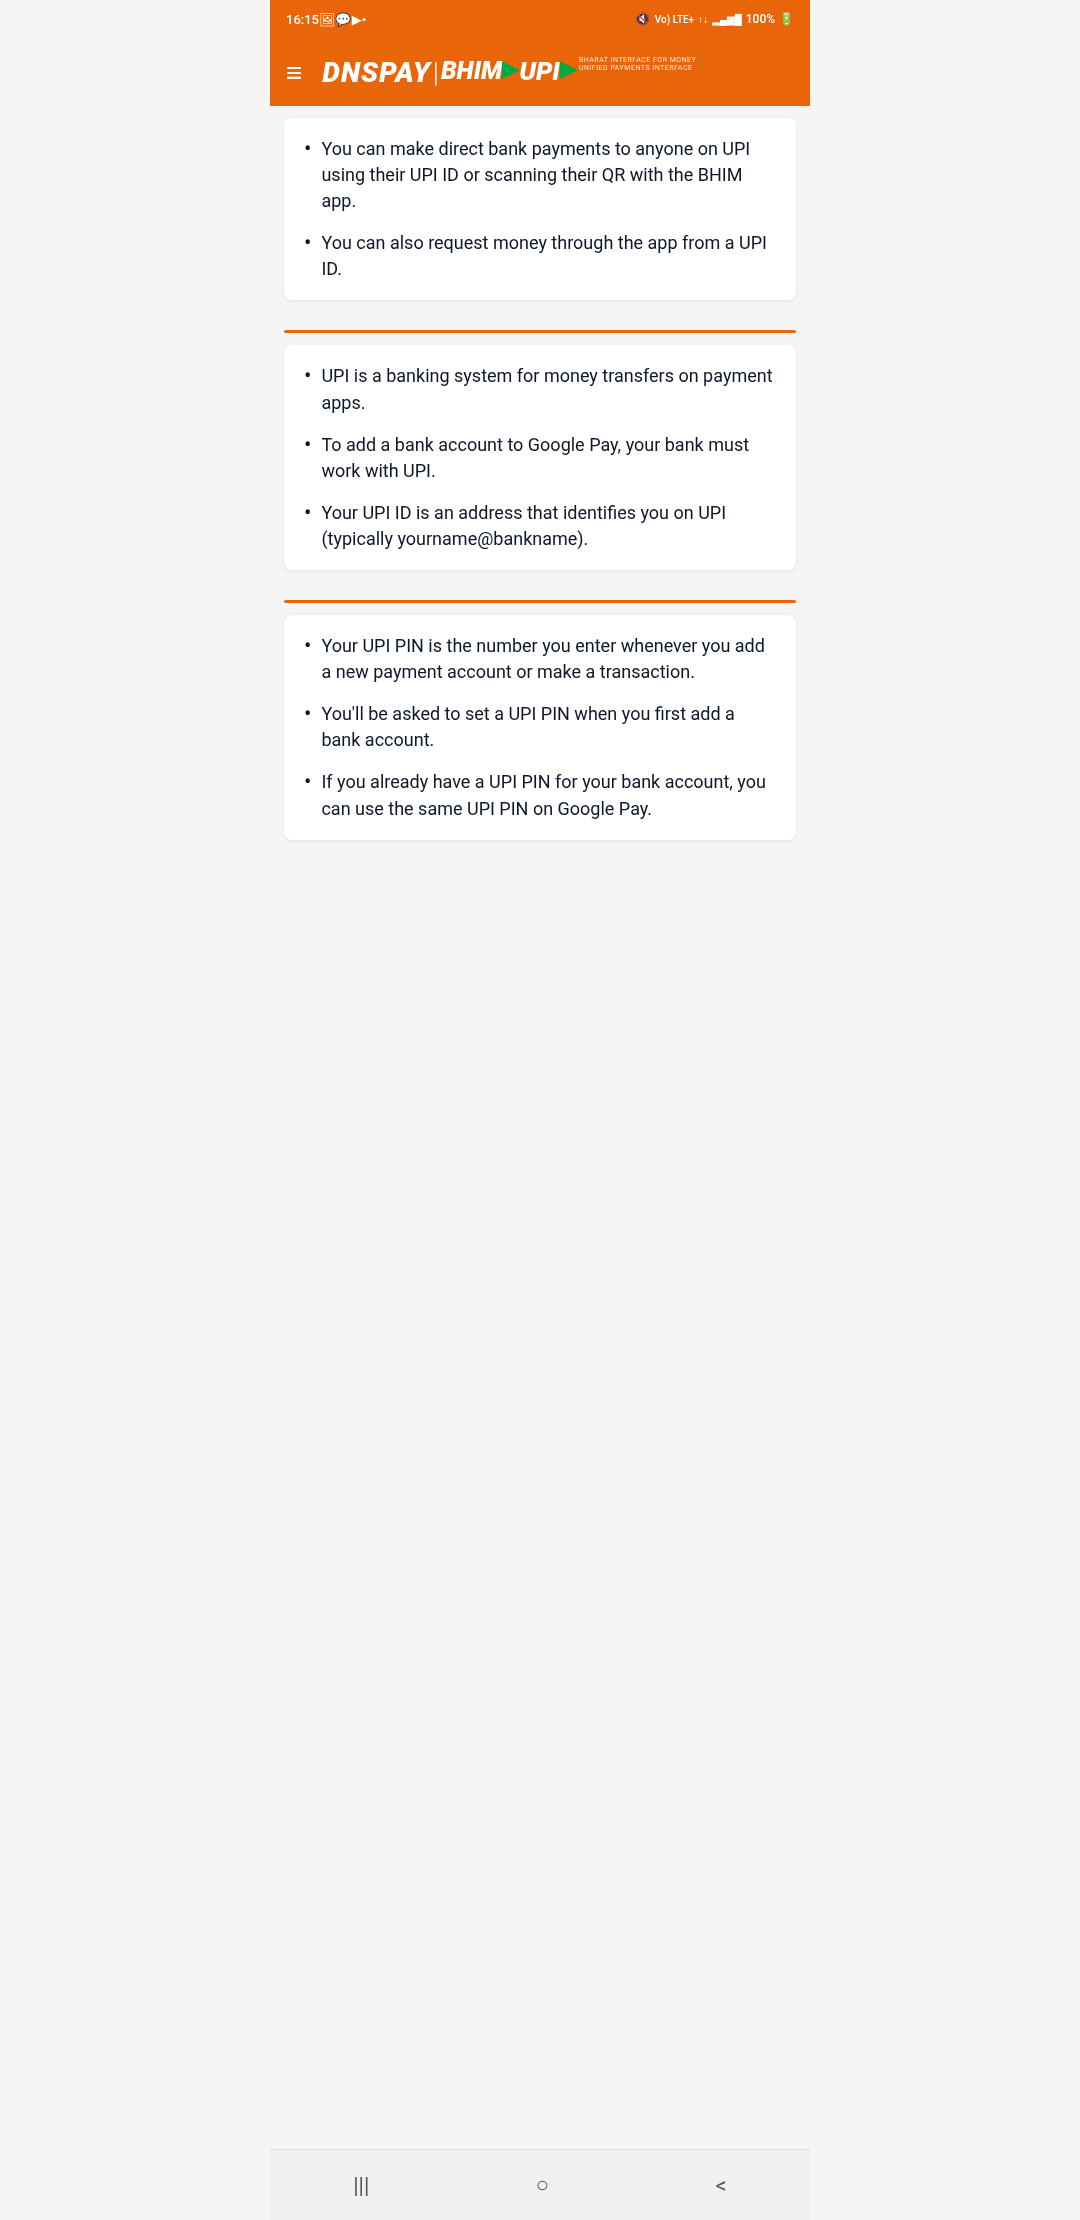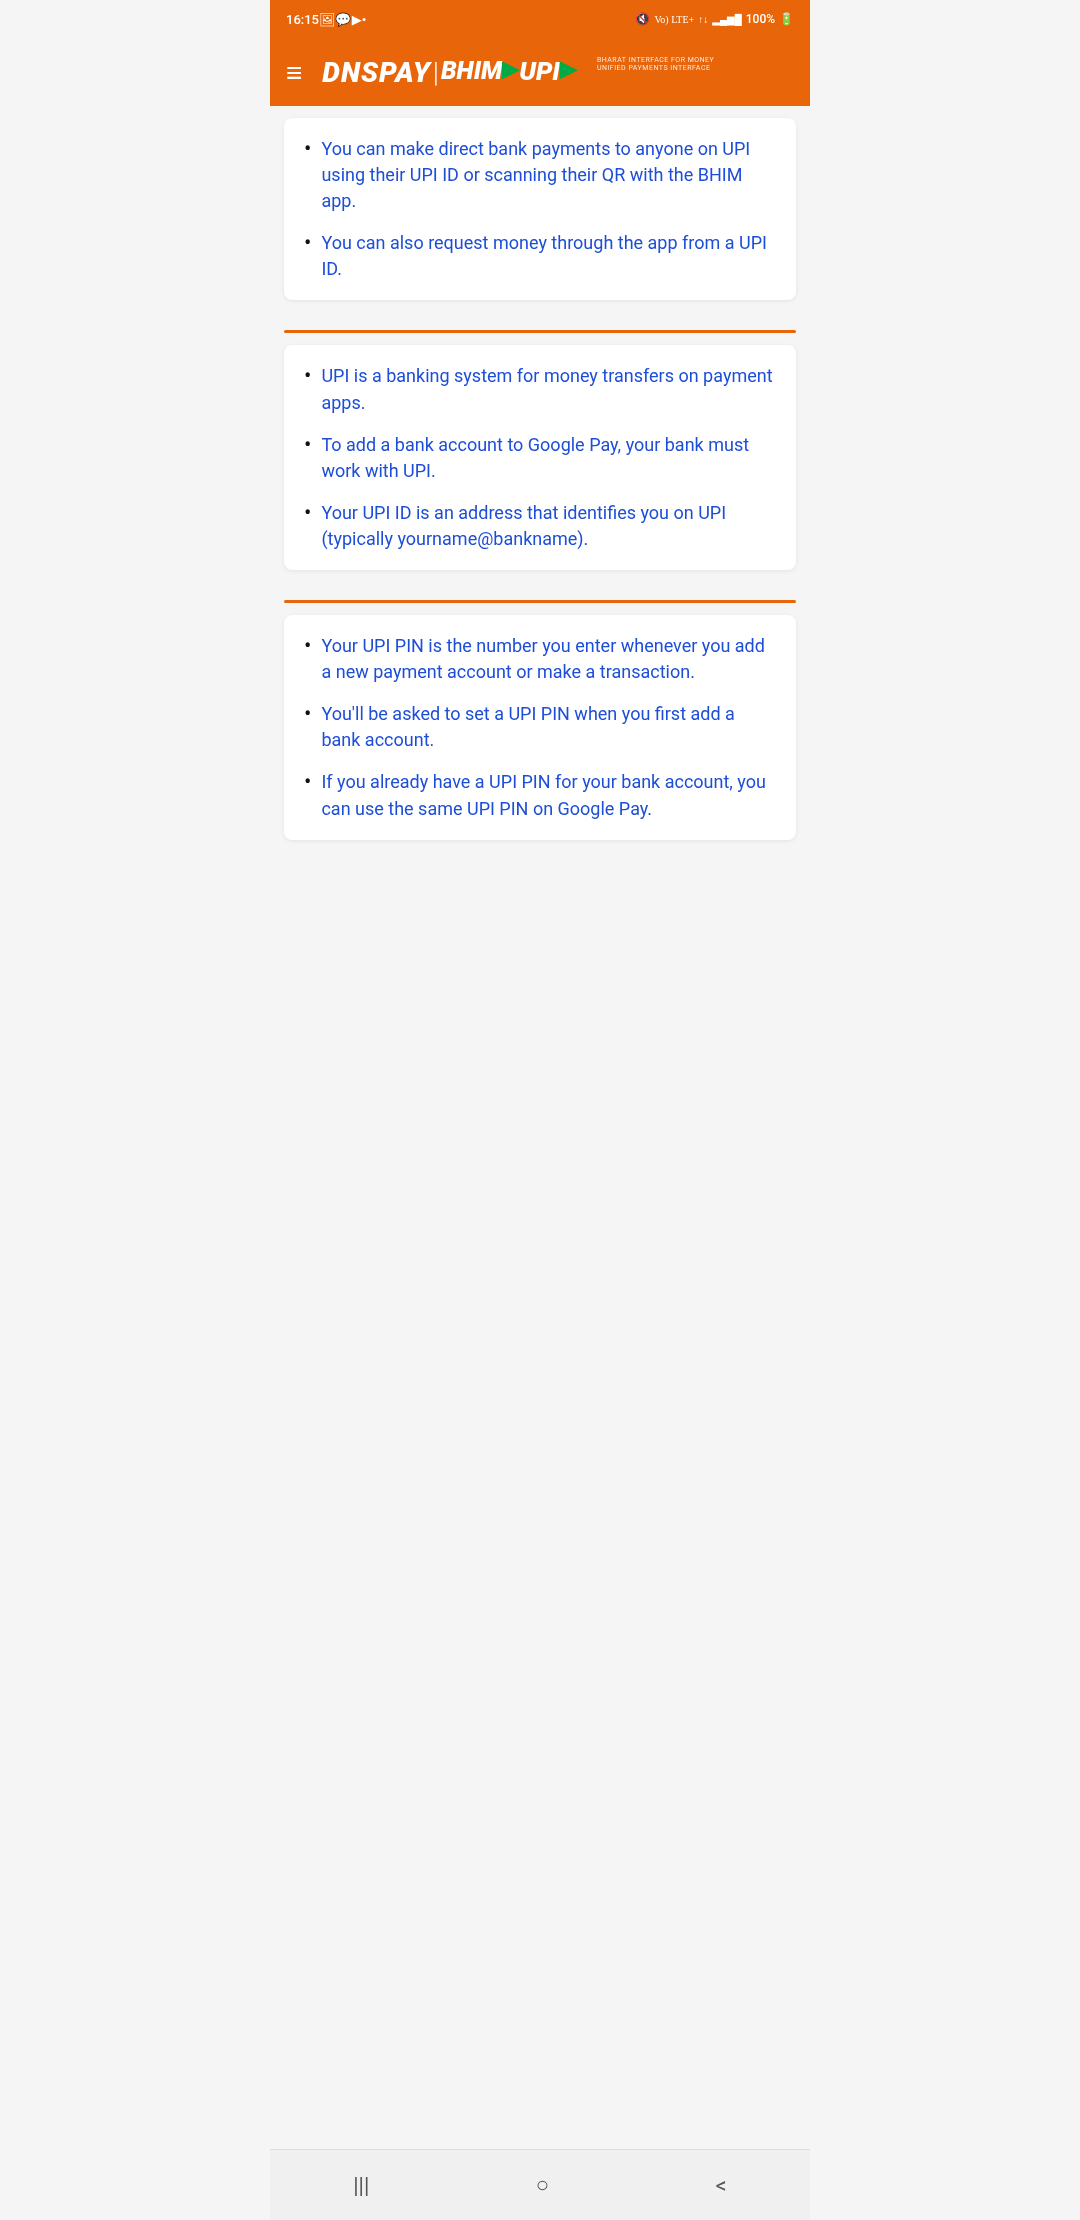--- a/index.html
+++ b/index.html
@@ -105,21 +105,21 @@
 
     .brand-upi-arrow {
       color: #00aa44;
       font-size: 22px;
       font-weight: 900;
     }
 
     .brand-subtitle {
       display: flex;
       flex-direction: column;
-      margin-left: 20px;
+      margin-left: 2px;
     }
 
     .brand-subtitle-text {
       font-size: 7px;
       color: rgba(255,255,255,0.85);
       letter-spacing: 0.5px;
     }
 
     
     .info-card {
@@ -144,21 +144,21 @@
       color: #111;
       font-size: 22px;
       line-height: 1;
       margin-right: 10px;
       margin-top: 2px;
       flex-shrink: 0;
     }
 
     .bullet-text {
       font-size: 18px;
-      color: #1d4ed8;
+      color: #0f172a;
       line-height: 1.45;
     }
 
     
     .section-header {
       padding: 18px 14px 0 14px;
     }
 
     .section-title {
       font-size: 22px;
@@ -209,21 +209,21 @@
 <div class="status-bar">
   <div class="status-left">
     <span>16:15</span>
     <span style="font-size:13px;">🖼</span>
     <span style="font-size:13px;">💬</span>
     <span style="font-size:13px;">▶</span>
     <span>•</span>
   </div>
   <div class="status-right">
     <span>🔇</span>
-    <span style="font-size:10px;font-family:Liberation Serif, serif;">Vo) LTE+</span>
+    <span style="font-size:10px;">Vo) LTE+</span>
     <span style="font-size:10px;">↑↓</span>
     <span style="font-size:10px;">▂▄▆█</span>
     <span>100%</span>
     <span>🔋</span>
   </div>
 </div>
 
 <div class="header">
   <div class="hamburger">≡</div>
   <div class="brand-logo">

